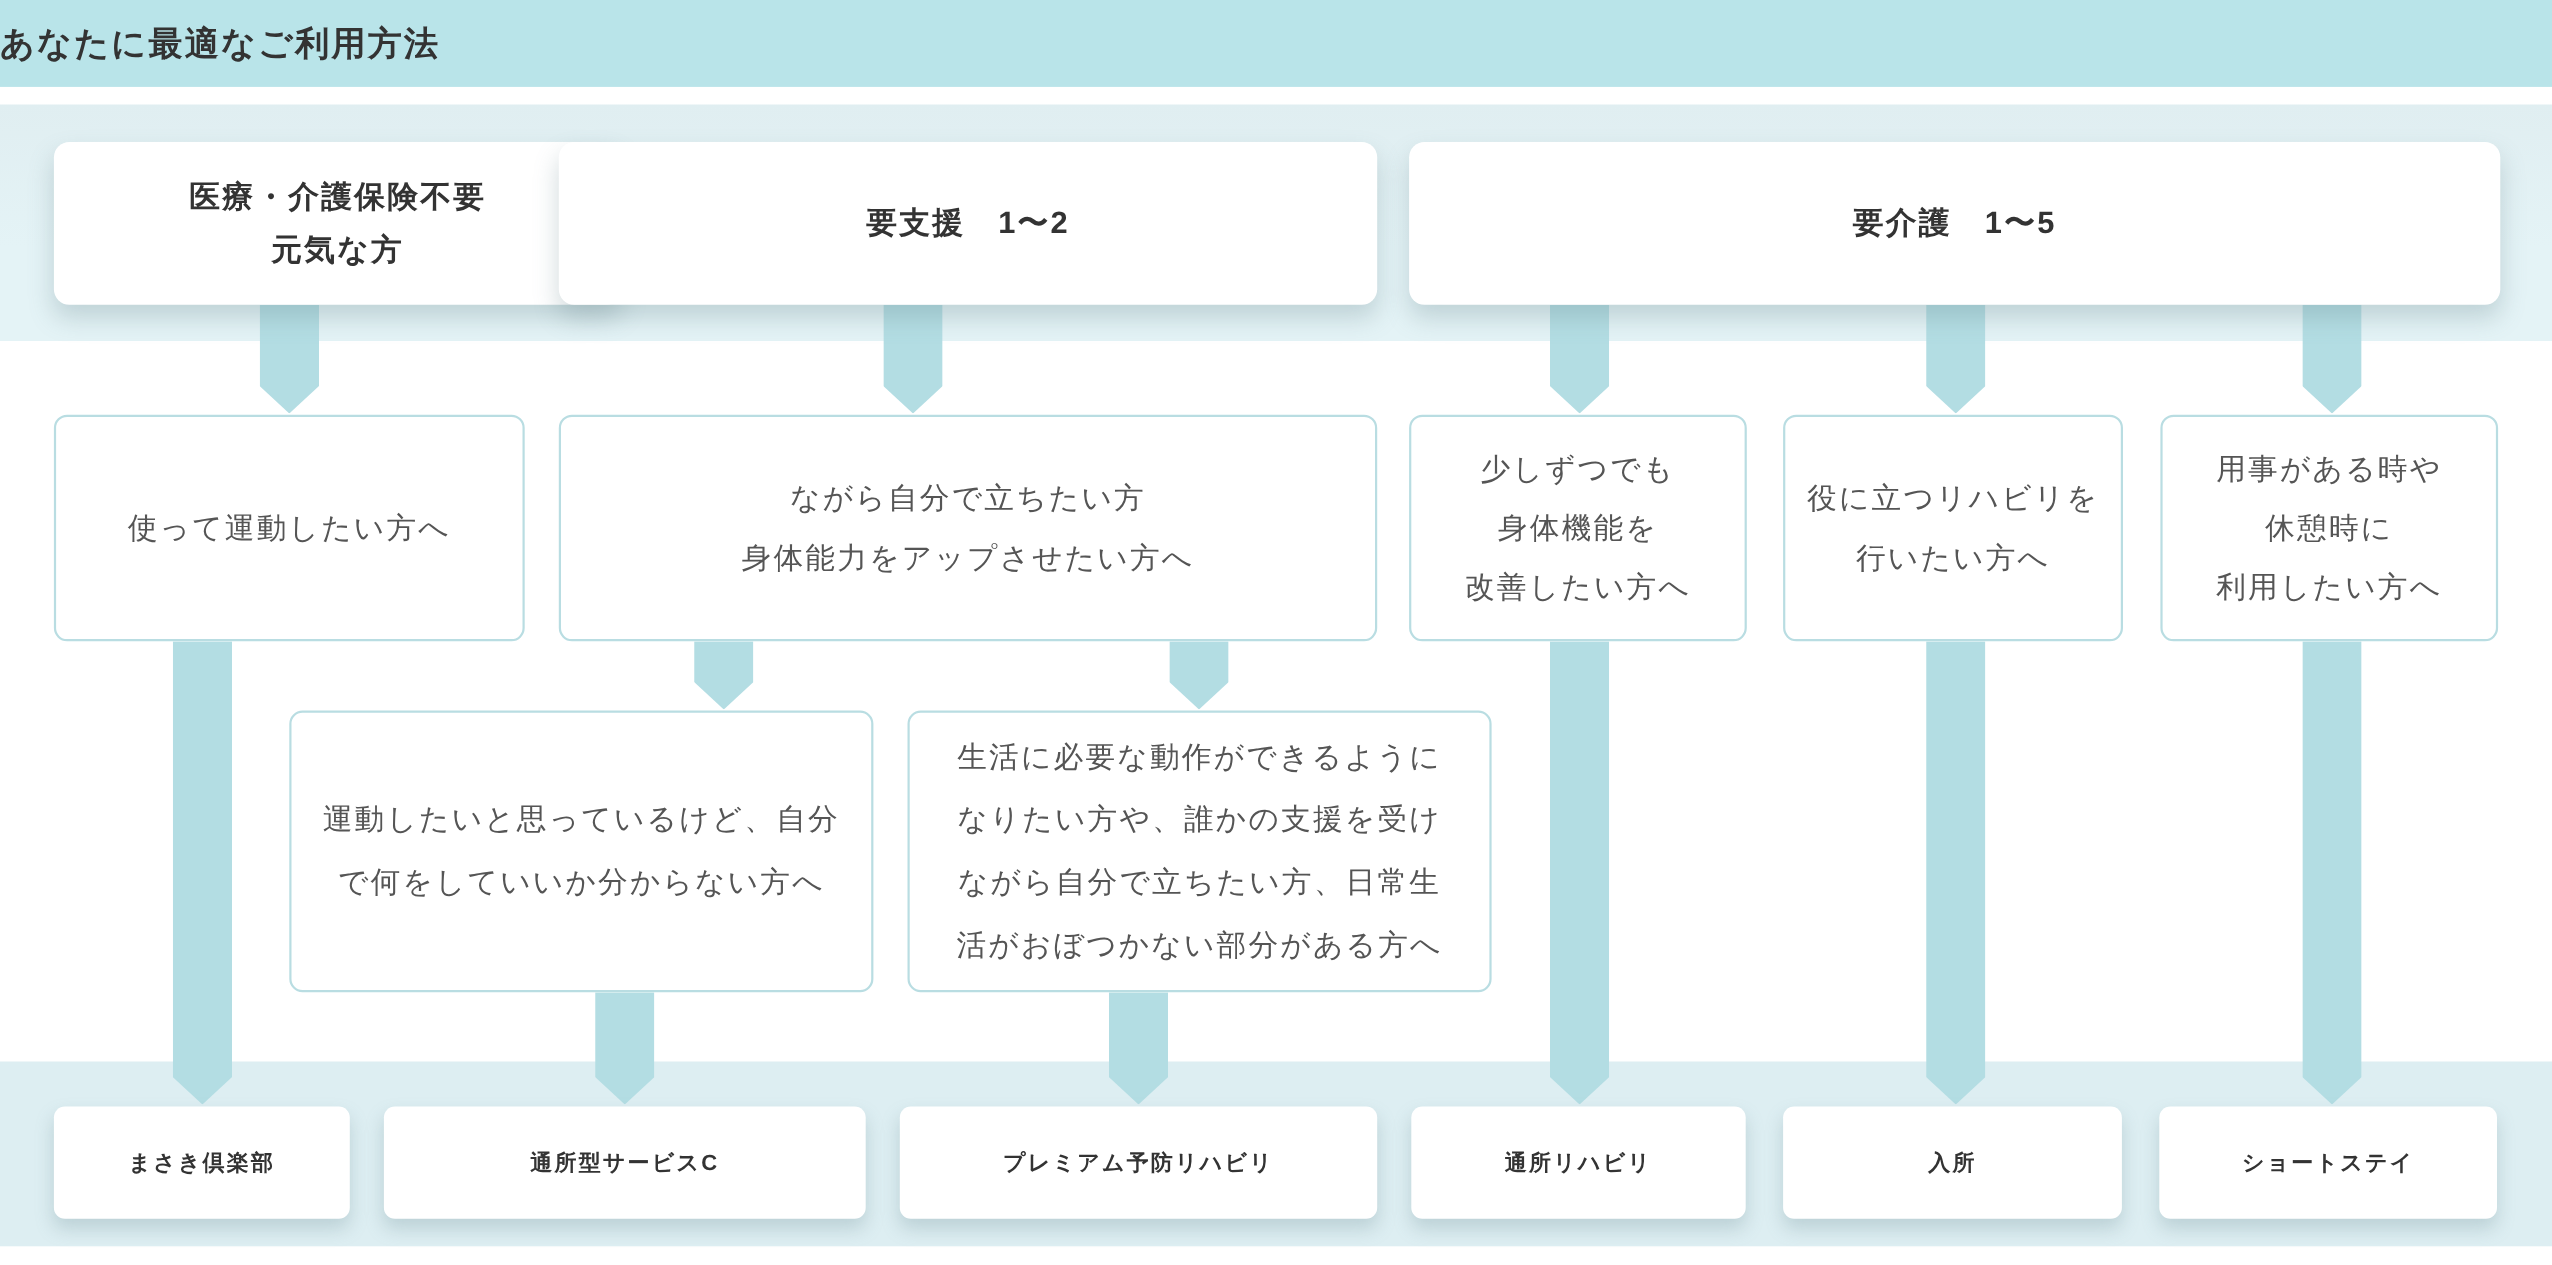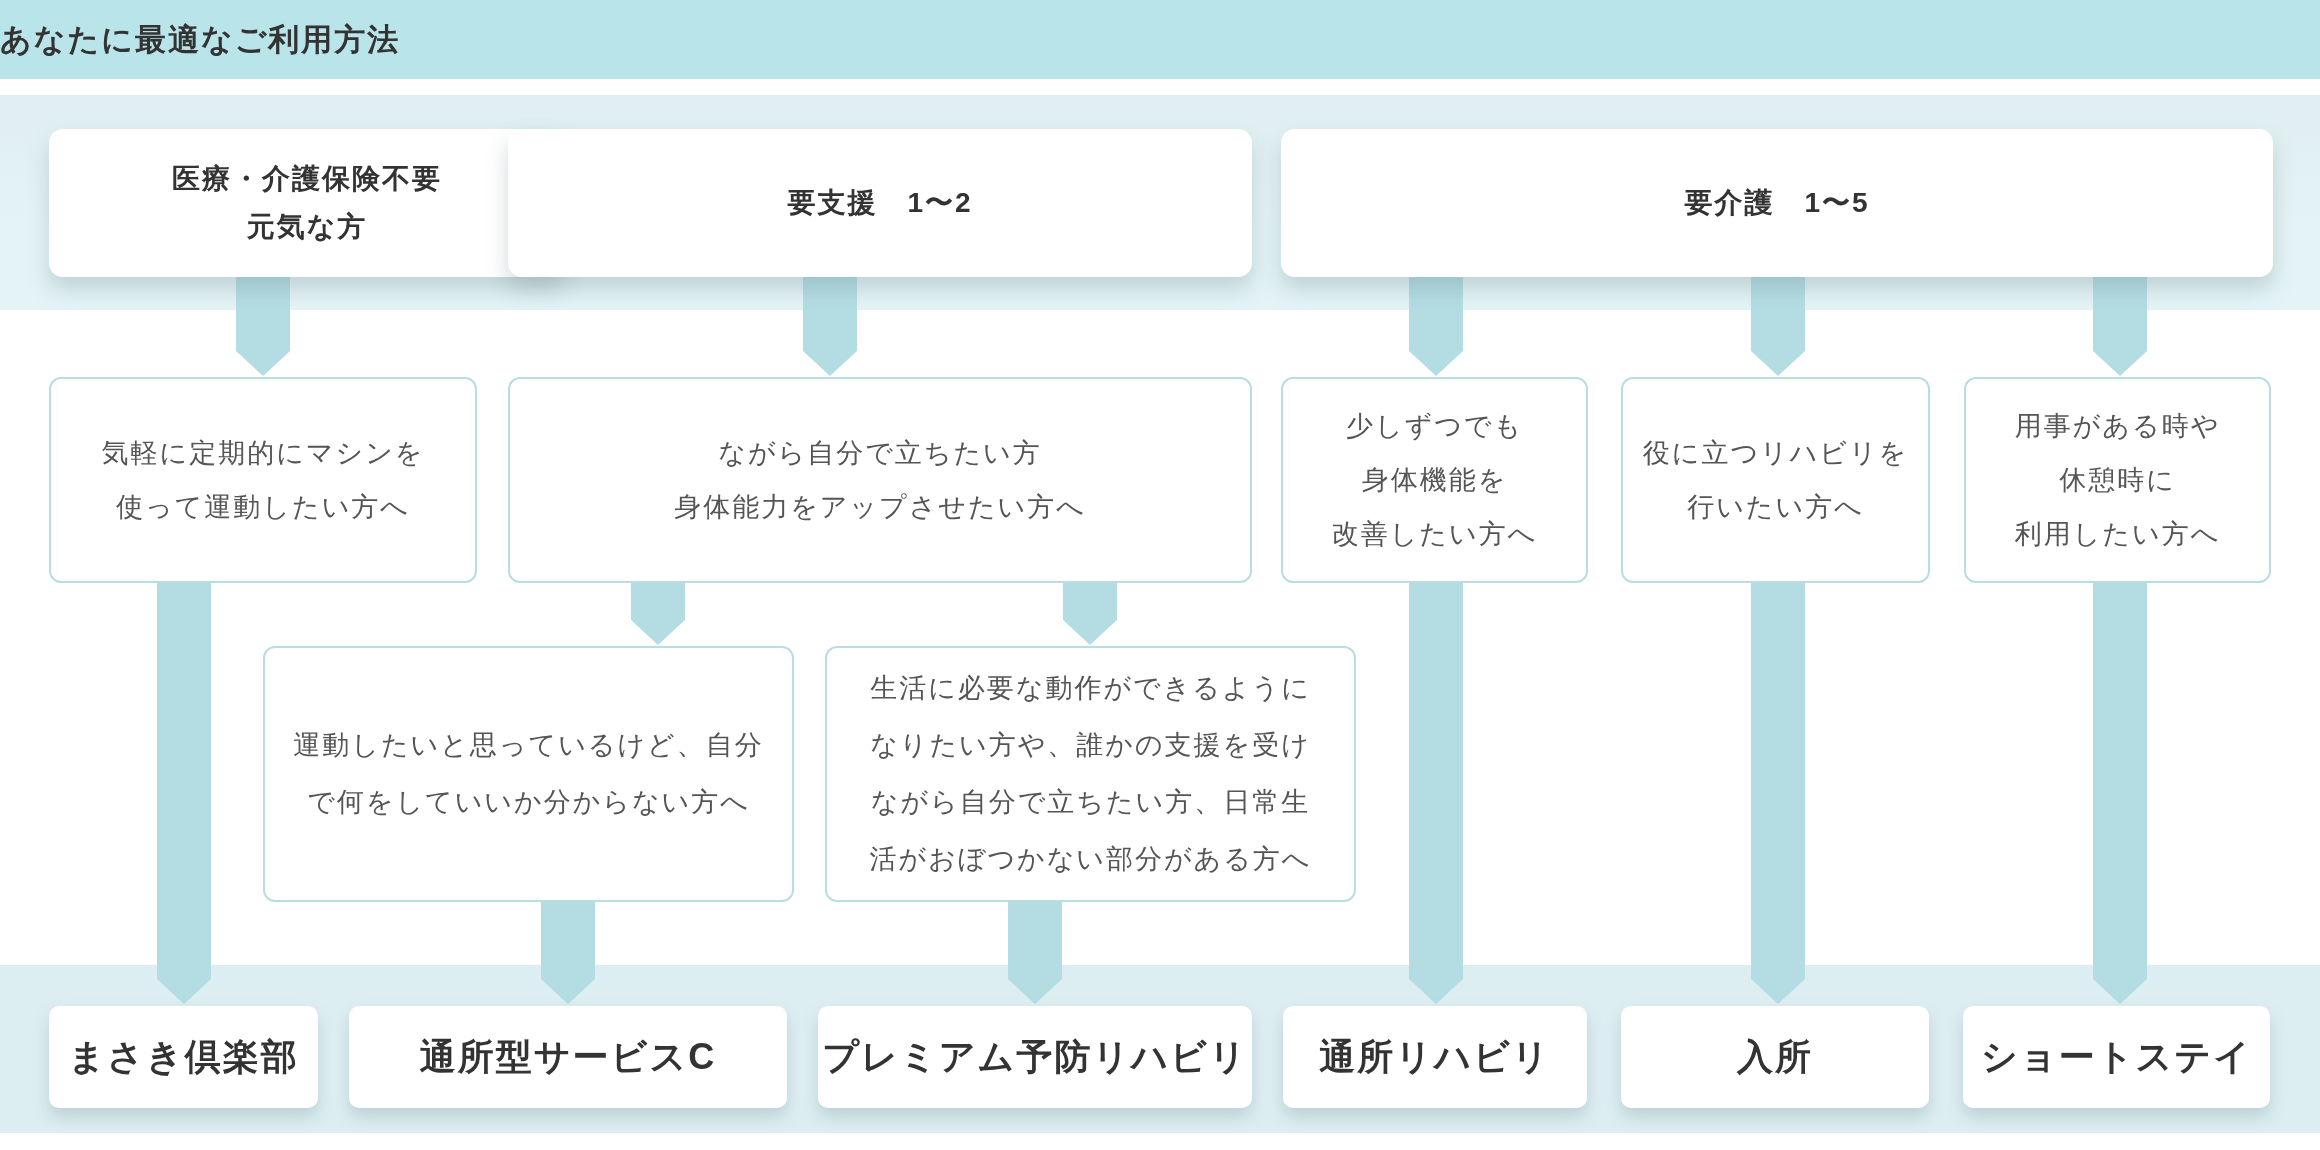--- a/index.html
+++ b/index.html
@@ -91,21 +91,21 @@
     top:646px;height:256px;border:2px solid var(--outline-box-border);
     border-radius:12px;font-size:27px;color:var(--body-text);
     letter-spacing:2px;line-height:2.12;
   }
   .subL{left:263px;width:531px;}
   .subR{left:825px;width:531px;}
 
   .svc{
     top:1006px;height:102px;border-radius:10px;
     box-shadow:0 9px 16px rgba(105,135,142,0.28);
-    font-size:36px;font-weight:bold;color:var(--heading-text);
+    font-size:20px;font-weight:bold;color:var(--heading-text);
     letter-spacing:2px;
     align-items:center;
   }
   .svc1{left:49px;width:269px;}
   .svc2{left:349px;width:438px;}
   .svc3{left:818px;width:434px;}
   .svc4{left:1283px;width:304px;}
   .svc5{left:1621px;width:308px;}
   .svc6{left:1963px;width:307px;}
 
@@ -142,21 +142,20 @@
     <span class="ln">元気な方</span>
   </div>
   <div class="box cat cat2">
     <span class="ln">要支援　1〜2</span>
   </div>
   <div class="box cat cat3">
     <span class="ln">要介護　1〜5</span>
   </div>
 
   <div class="box aud aud1">
-    <span class="ln">気軽に定期的にマシンを</span>
     <span class="ln">使って運動したい方へ</span>
   </div>
   <div class="box aud aud2">
     <span class="ln">ながら自分で立ちたい方</span>
     <span class="ln">身体能力をアップさせたい方へ</span>
   </div>
   <div class="box aud aud3">
     <span class="ln">少しずつでも</span>
     <span class="ln">身体機能を</span>
     <span class="ln">改善したい方へ</span>

